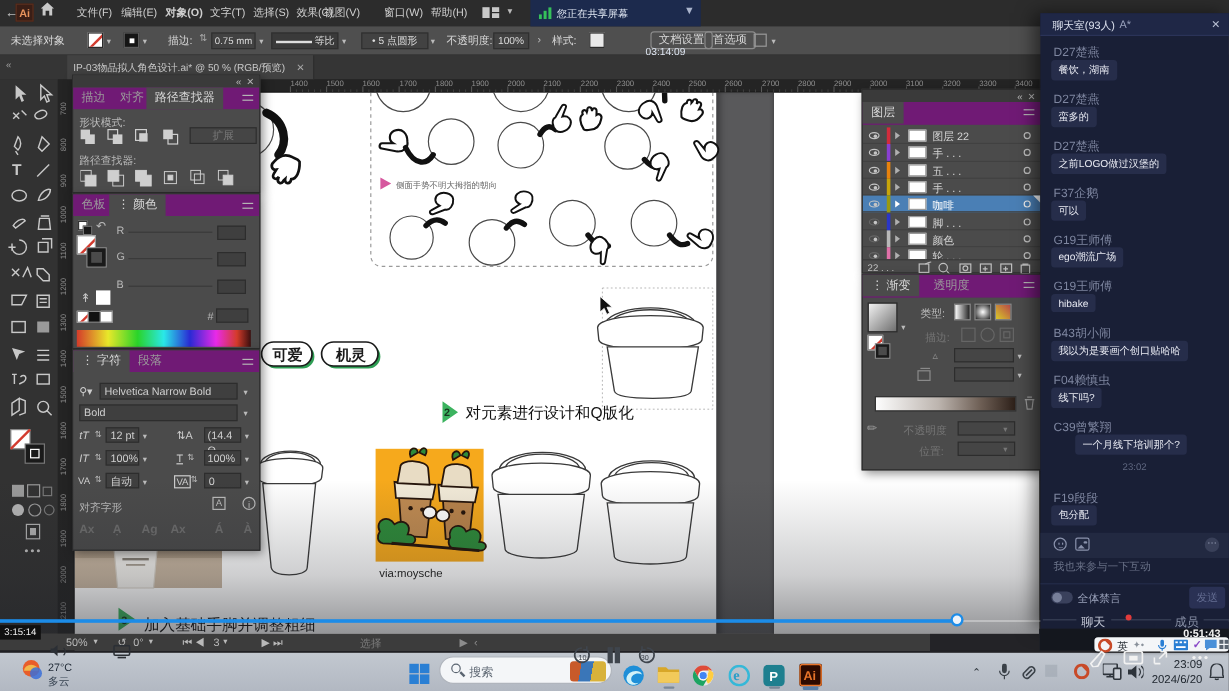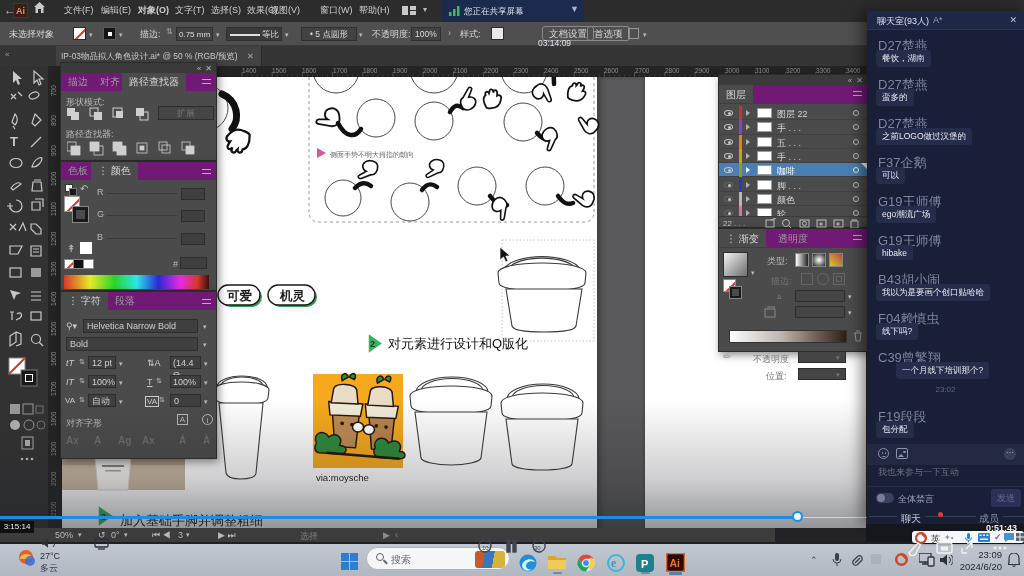--- a/index.html
+++ b/index.html
@@ -41,21 +41,21 @@
 .leye{position:absolute;left:5px;top:4px;width:9px;height:6px;border:1px solid #c5c5c5;border-radius:50%;}
 .leye:after{content:"";position:absolute;left:2.5px;top:1px;width:3px;height:3px;background:#c5c5c5;border-radius:50%;}
 .lbar{position:absolute;left:20px;top:0;width:3px;height:14px;}
 .larr{position:absolute;left:27px;top:4px;width:0;height:0;border-left:4px solid #b0b0b0;border-top:3px solid transparent;border-bottom:3px solid transparent;}
 .lthumb{position:absolute;left:38px;top:2px;width:15px;height:10px;background:#fff;border:1px solid #9a9a9a;}
 .lname{position:absolute;left:58px;top:2px;}
 .lcirc{position:absolute;right:8px;top:4px;width:6px;height:6px;border:1px solid #c0c0c0;border-radius:50%;}
 
 #chat{left:867px;top:11px;width:157px;height:513px;background:#191f36;z-index:20;box-shadow:-5px 0 14px rgba(0,0,0,.5);}
 #chathead{position:absolute;left:0;top:0;width:157px;height:19px;background:#1f2746;border-bottom:1px solid #2b3358;color:#dde2ef;font-size:9px;}
-.cname{position:absolute;left:11px;color:#7e86a0;font-size:13px;text-align:center;}
+.cname{position:absolute;left:11px;color:#7e86a0;font-size:10px;text-align:center;}
 .cbub{position:absolute;left:9px;background:#262d4a;border-radius:3px;color:#e8eaf2;font-size:8.5px;padding:2.5px 6px;white-space:nowrap;}
 #chat .ctime{position:absolute;left:0;width:157px;text-align:center;color:#5f6780;font-size:8px;}
 
 #statusbar{left:0;top:528px;width:775px;height:14px;background:#3c3c3c;color:#b9b9b9;font-size:9px;z-index:8;}
 #rightstrip{left:866px;top:524px;width:158px;height:19px;background:#14171e;z-index:21;}
 #darkline{left:0;top:542px;width:1024px;height:2px;background:#202024;z-index:22;}
 #taskbar{left:0;top:544px;width:1024px;height:32px;background:linear-gradient(#c2c8d0,#b2b8c2);z-index:30;}
 #fade{left:0;top:400px;width:866px;height:128px;background:linear-gradient(rgba(32,34,40,0),rgba(32,34,40,.22) 62%,rgba(32,34,40,.48));z-index:7;pointer-events:none;}
 #progress{z-index:9;}
 </style>
@@ -734,21 +734,21 @@
             <rect x="53" y="2" width="9" height="7"></rect>
             <path d="M57 4 v4 m-2 -2 h4"></path>
             <rect x="70" y="2" width="9" height="7"></rect>
             <path d="M74 4 v4 m-2 -2 h4"></path>
             <path d="M87 3 h7 v7 h-7 z m1 -1 h5"></path>
           </g>
         </svg>
  </div>
 </div>
 
-<div class="panel" style="left:718px;top:228px;width:150px;height:124px;">
+<div class="panel" style="left:718px;top:228px;width:150px;height:164px;">
  <div class="ptabs" style="height:19px;">
         <span class="ptab act" style="left:0;line-height:19px;">⋮ 渐变</span>
         <span class="ptab" style="left:52px;line-height:19px;">透明度</span>
         <span class="pmenu" style="top:6px;"></span>
       </div>
  <div class="abs" style="left:4px;top:23px;width:25px;height:25px;border:1px solid #2c2c2c;background:linear-gradient(135deg,#f2f2f2,#6e6e6e);"></div>
  <span class="dd" style="left:32px;top:40px;">▾</span>
  <div class="plabel" style="left:48px;top:26px;">类型:</div>
  <div class="abs" style="left:76px;top:24px;width:14px;height:14px;border:1px solid #888;background:linear-gradient(90deg,#fff,#222);"></div>
  <div class="abs" style="left:93px;top:24px;width:14px;height:14px;border:1px solid #888;background:radial-gradient(#fff,#222);"></div>

